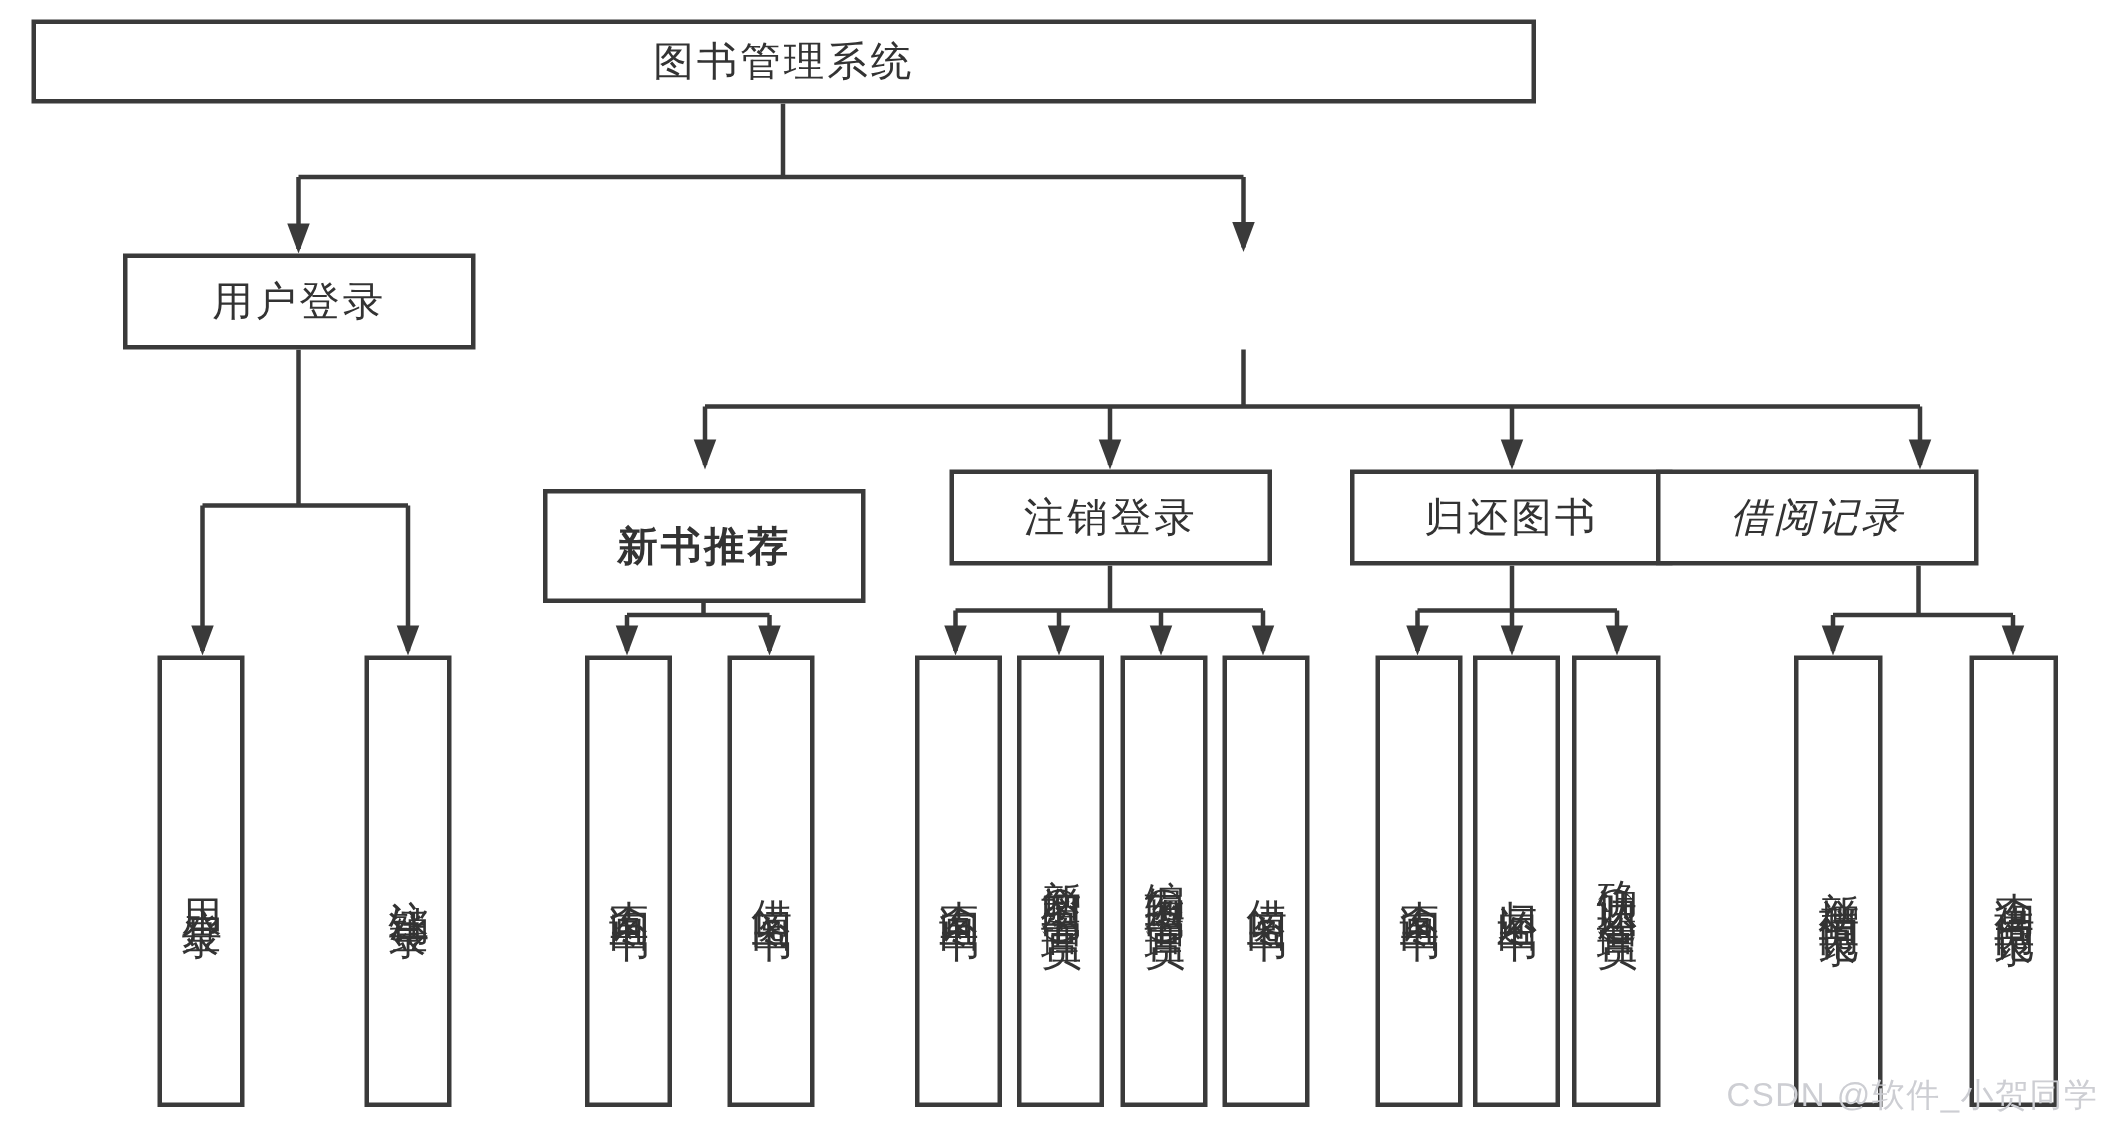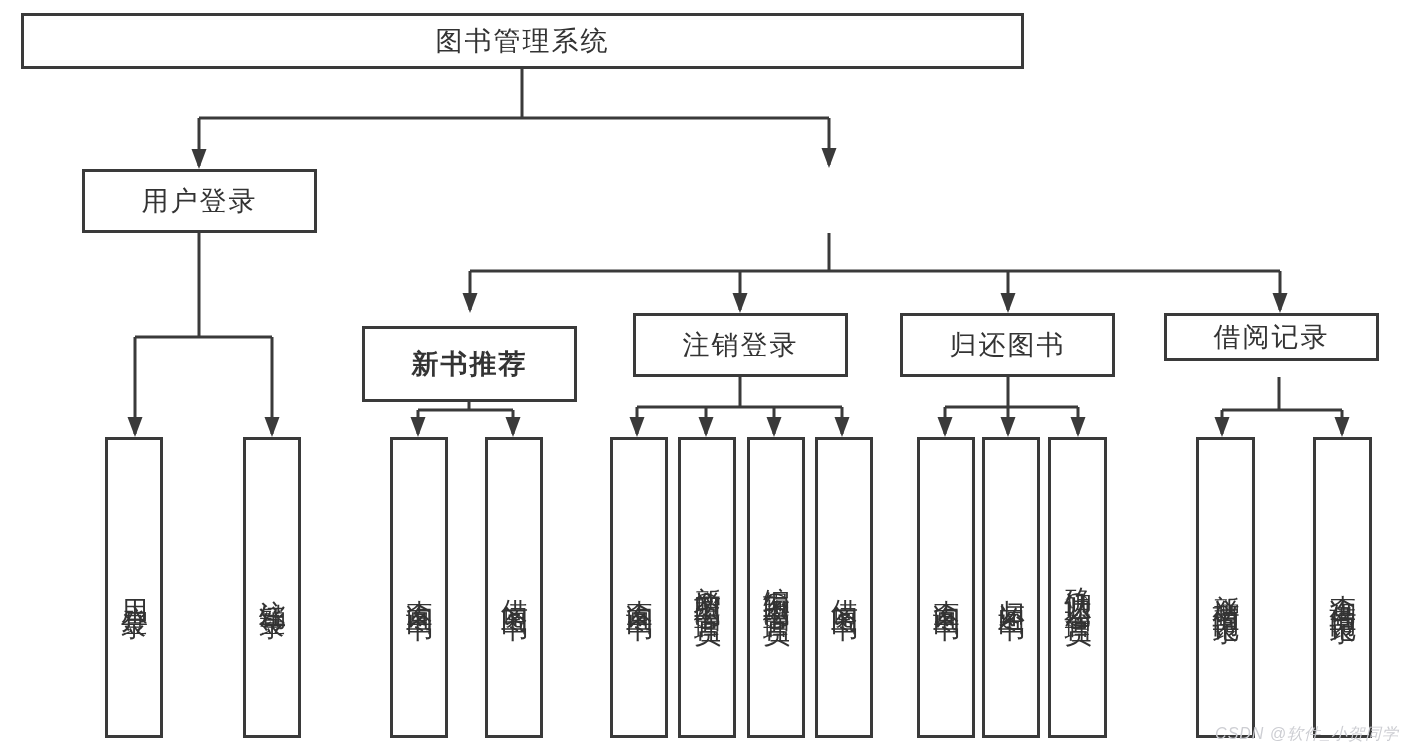--- a/index.html
+++ b/index.html
@@ -43,24 +43,23 @@
     left:0;top:0;
     z-index:1;
   }
   .cline{stroke:var(--line);stroke-width:3;fill:none;}
   .ahead{fill:var(--line);stroke:none;}
   .watermark{
     position:absolute;
     right:6px;
     bottom:2px;
     color:var(--watermark);
-    font-size:16px;
+    font-size:22px;
     letter-spacing:1px;
     z-index:3;
-    font-style:italic;
   }
 </style>
 </head>
 <body>
 
 <div class="stage">
 
   <svg class="wires" width="1405" height="747" viewBox="0 0 1405 747">
 
     <g>
@@ -111,21 +110,21 @@
     </g>
   </svg>
 
   <div class="node" style="left:21px;top:13px;width:1003px;height:56px;">图书管理系统</div>
 
   <div class="node" style="left:82px;top:169px;width:235px;height:64px;">用户登录</div>
 
   <div class="node" style="left:362px;top:326px;width:215px;height:76px;font-weight:bold;">新书推荐</div>
   <div class="node" style="left:633px;top:313px;width:215px;height:64px;">注销登录</div>
   <div class="node" style="left:900px;top:313px;width:215px;height:64px;">归还图书</div>
-  <div class="node" style="left:1164px;top:313px;width:215px;height:48px;">借阅记录</div>
+  <div class="node" style="left:1104px;top:313px;width:215px;height:64px;font-style:italic;">借阅记录</div>
 
   <div class="node vnode" style="left:105px;top:437px;width:58px;height:301px;">用户登录</div>
   <div class="node vnode" style="left:243px;top:437px;width:58px;height:301px;">注销登录</div>
 
   <div class="node vnode" style="left:390px;top:437px;width:58px;height:301px;">查询图书</div>
   <div class="node vnode" style="left:485px;top:437px;width:58px;height:301px;">借阅图书</div>
 
   <div class="node vnode" style="left:610px;top:437px;width:58px;height:301px;">查询图书</div>
   <div class="node vnode" style="left:678px;top:437px;width:58px;height:301px;">新增图书（管理员）</div>
   <div class="node vnode" style="left:747px;top:437px;width:58px;height:301px;">编辑图书（管理员）</div>

